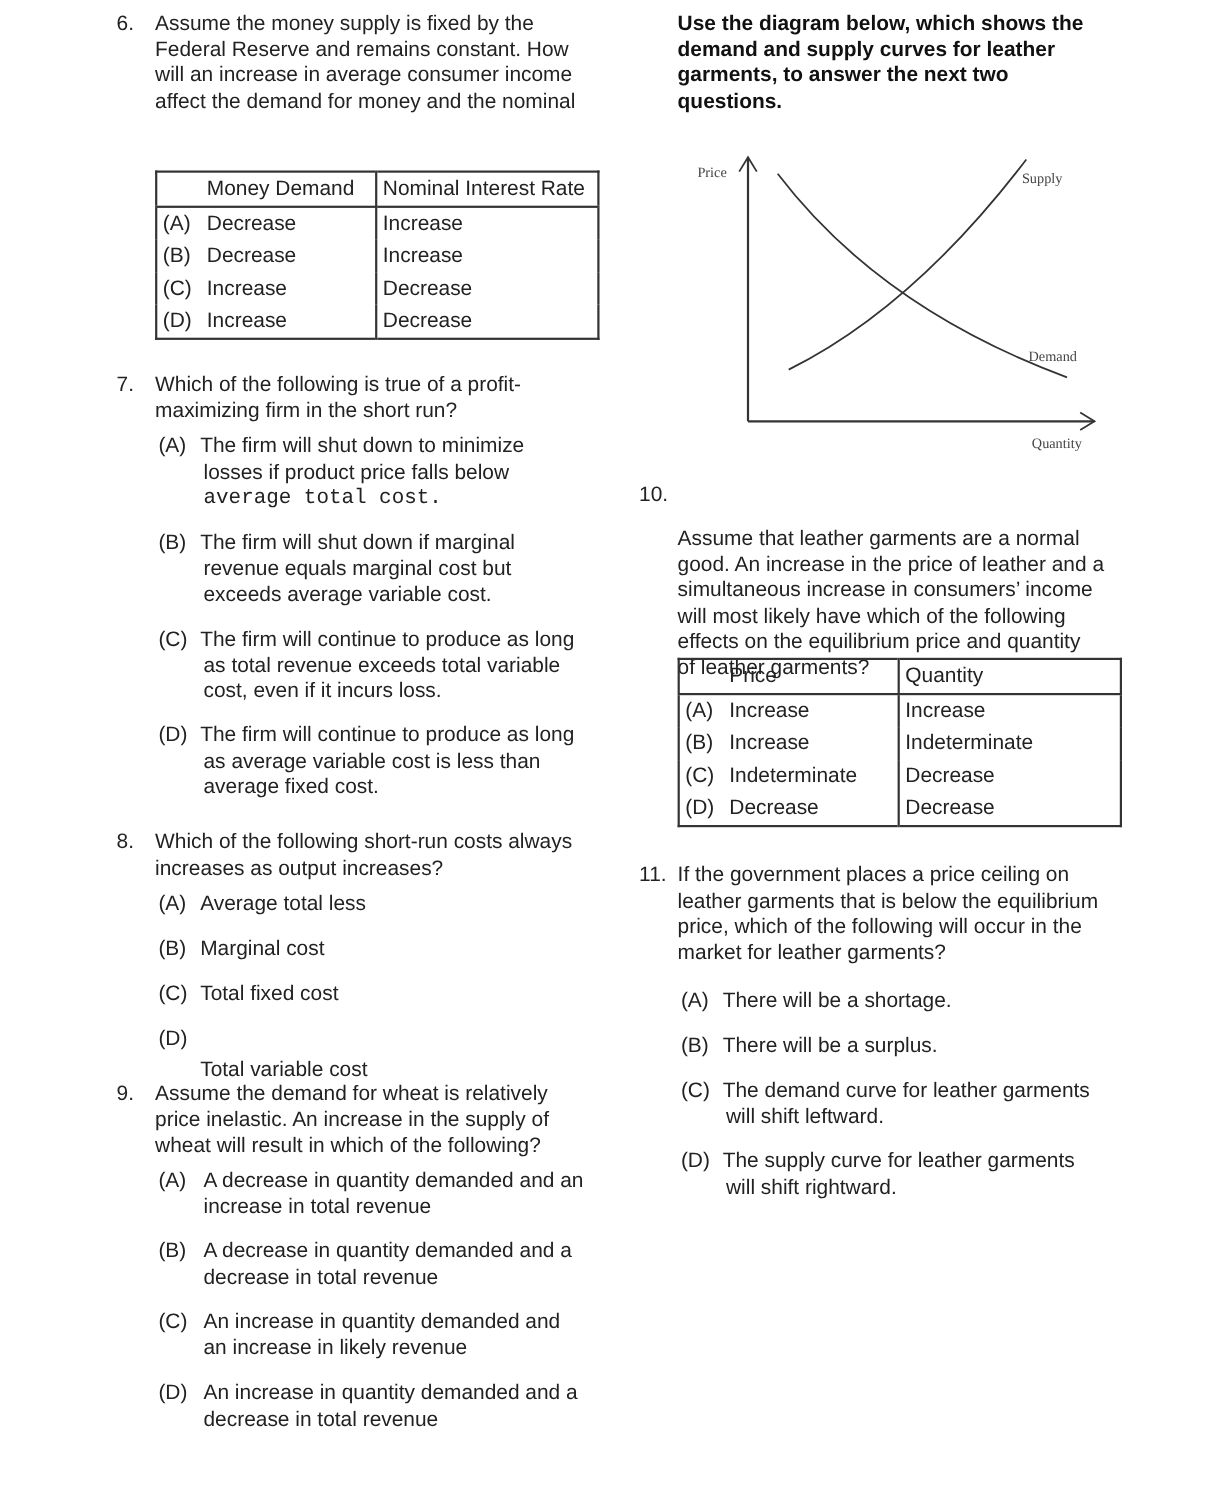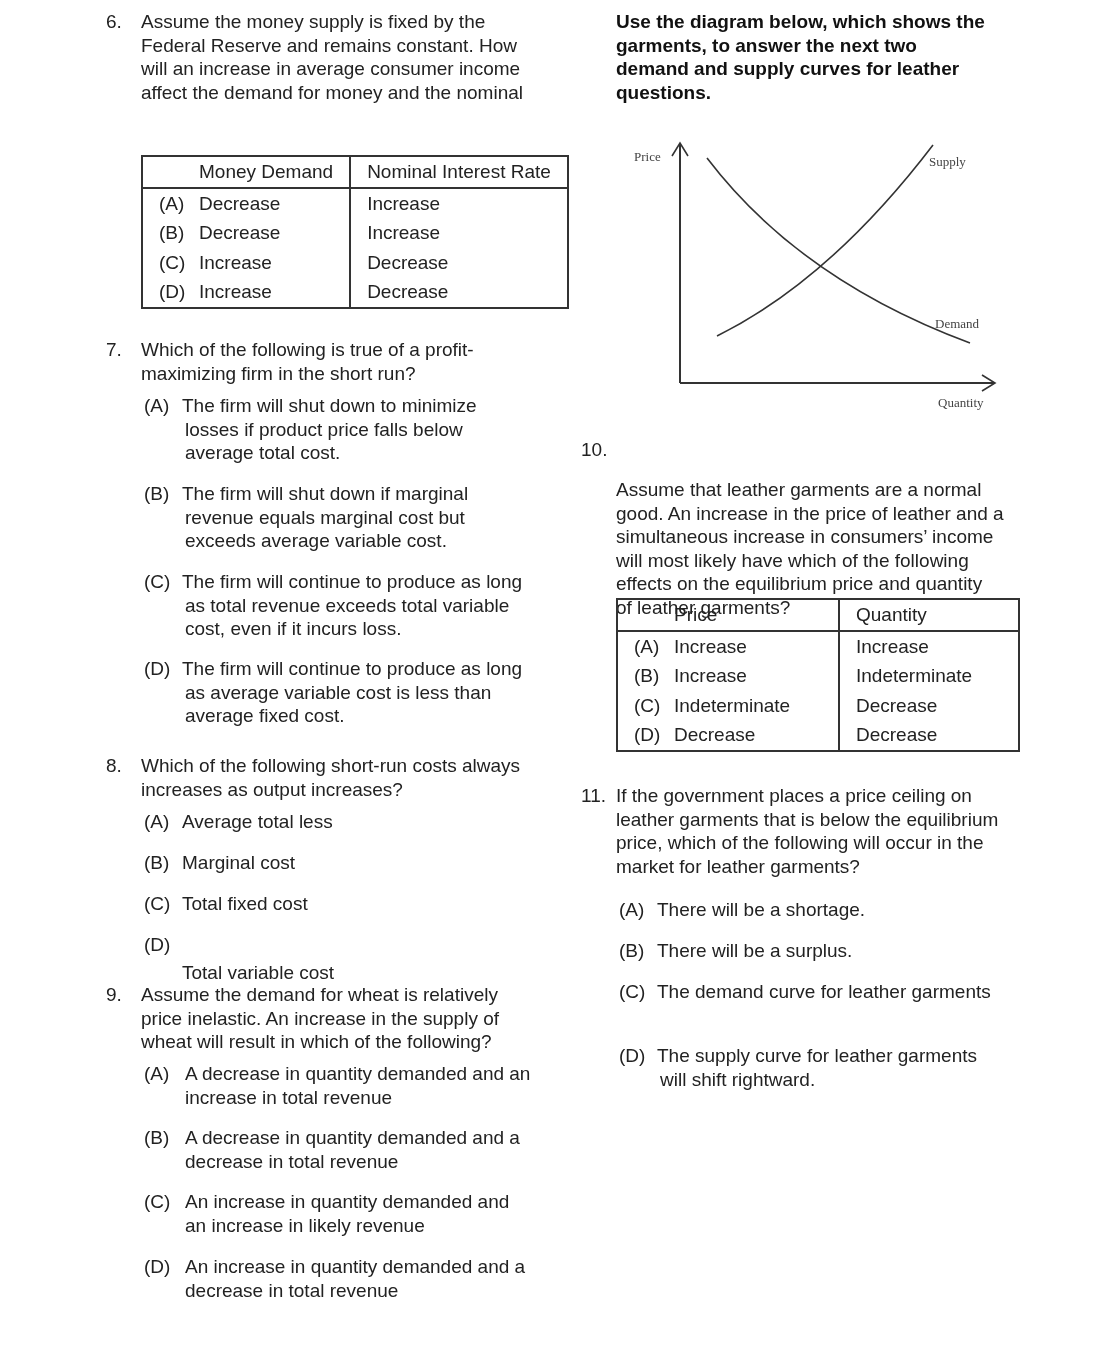--- a/index.html
+++ b/index.html
@@ -51,21 +51,21 @@
     }
     table.ans {
       position: absolute;
       border-collapse: collapse;
       border: 2px solid #333333;
       font-size: 19px;
     }
     table.ans th, table.ans td {
       font-weight: normal;
       text-align: left;
-      padding: 0 16px;
+      padding: 0 5px;
       height: 29.5px;
       line-height: 29.5px;
       white-space: nowrap;
     }
     table.ans th {
       border-bottom: 2px solid #333333;
     }
     table.ans .col-a {
       border-right: 2px solid #333333;
     }
@@ -131,21 +131,21 @@
     <div>Which of the following is true of a profit-</div>
     <div>maximizing firm in the short run?</div>
   </div>
 </div>
 
 <div class="opt" style="left:144px; top:394px; width:410px;">
   <span class="opt-letter">(A)</span>
   <div class="opt-text" style="left:38px;">
     <div>The firm will shut down to minimize</div>
     <div style="padding-left:3px;">losses if product price falls below</div>
-    <div style="padding-left:3px;">average total cost.</div>
+    <div style="padding-left:3px;font-family:Liberation Mono, monospace;">average total cost.</div>
   </div>
 </div>
 <div class="opt" style="left:144px; top:482px; width:410px;">
   <span class="opt-letter">(B)</span>
   <div class="opt-text" style="left:38px;">
     <div>The firm will shut down if marginal</div>
     <div style="padding-left:3px;">revenue equals marginal cost but</div>
     <div style="padding-left:3px;">exceeds average variable cost.</div>
   </div>
 </div>
@@ -222,22 +222,22 @@
 <div class="opt" style="left:144px; top:1255px; width:410px;">
   <span class="opt-letter">(D)</span>
   <div class="opt-text" style="left:41px;">
     <div>An increase in quantity demanded and a</div>
     <div>decrease in total revenue</div>
   </div>
 </div>
 
 <div class="intro">
   <div>Use the diagram below, which shows the</div>
+  <div>demand and supply curves for leather</div>
   <div>garments, to answer the next two</div>
-  <div>demand and supply curves for leather</div>
   <div>questions.</div>
 </div>
 
 <div class="diagram">
   <svg width="400" height="290" viewBox="0 0 400 290" xmlns="http://www.w3.org/2000/svg">
 
     <line x1="60" y1="13" x2="60" y2="253" stroke="#333" stroke-width="2"></line>
     <polyline points="52,26 60,13 68,26" fill="none" stroke="#333" stroke-width="1.6"></polyline>
 
     <line x1="60" y1="253" x2="375" y2="253" stroke="#333" stroke-width="2"></line>
@@ -307,20 +307,21 @@
   <div class="opt-text" style="left:38px;">There will be a shortage.</div>
 </div>
 <div class="opt" style="left:619px; top:939px; width:400px;">
   <span class="opt-letter">(B)</span>
   <div class="opt-text" style="left:38px;">There will be a surplus.</div>
 </div>
 <div class="opt" style="left:619px; top:980px; width:400px;">
   <span class="opt-letter">(C)</span>
   <div class="opt-text" style="left:38px;">
     <div>The demand curve for leather garments</div>
+    <div style="padding-left:3px;">will shift leftward.</div>
   </div>
 </div>
 <div class="opt" style="left:619px; top:1044px; width:400px;">
   <span class="opt-letter">(D)</span>
   <div class="opt-text" style="left:38px;">
     <div>The supply curve for leather garments</div>
     <div style="padding-left:3px;">will shift rightward.</div>
   </div>
 </div>
 

